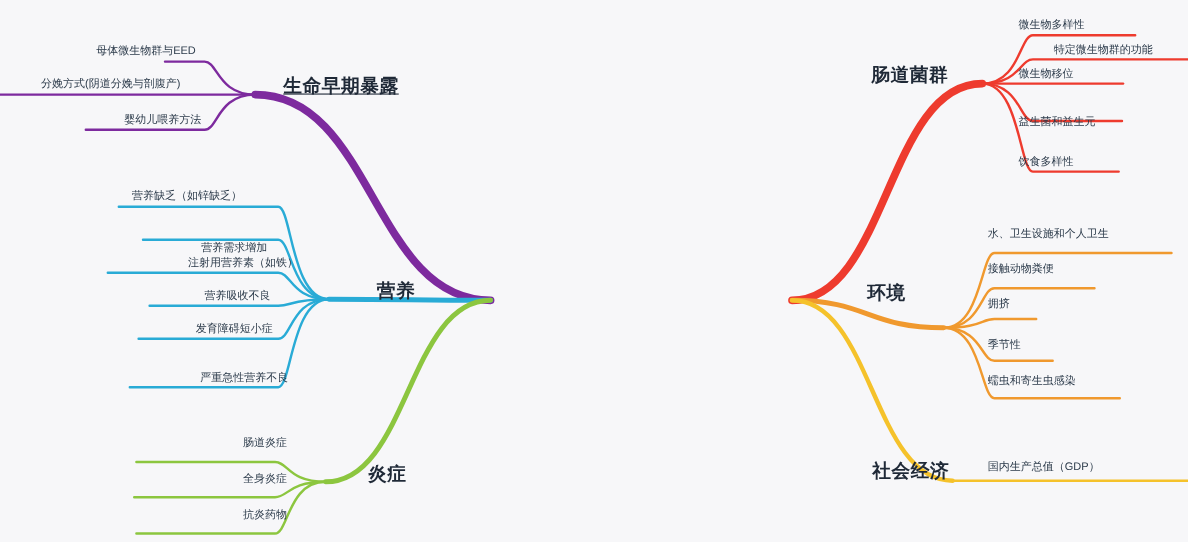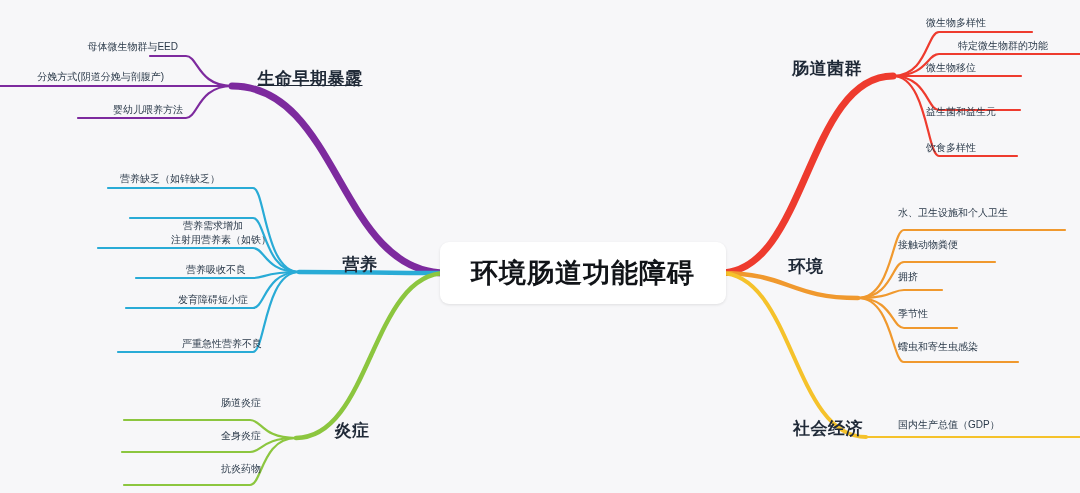--- a/index.html
+++ b/index.html
@@ -89,23 +89,20 @@
         <path d="M 858 298 C 892 298, 892 362, 904 362 L 1018 362" stroke="#f0992e" stroke-width="2.2" fill="none" stroke-linecap="round"></path>
         <path d="M 446 273 C 371 273, 371 438, 296 438" stroke="#8cc63f" stroke-width="4.5" fill="none" stroke-linecap="round"></path>
         <path d="M 296 438 C 262 438, 262 420, 250 420 L 124 420" stroke="#8cc63f" stroke-width="2.2" fill="none" stroke-linecap="round"></path>
         <path d="M 296 438 C 262 438, 262 452, 250 452 L 122 452" stroke="#8cc63f" stroke-width="2.2" fill="none" stroke-linecap="round"></path>
         <path d="M 296 438 C 262 438, 262 485, 250 485 L 124 485" stroke="#8cc63f" stroke-width="2.2" fill="none" stroke-linecap="round"></path>
         <path d="M 720 273 C 793 273, 793 437, 866 437" stroke="#f5c22b" stroke-width="4" fill="none" stroke-linecap="round"></path>
         <path d="M 866 437 C 900 437, 900 437, 912 437 L 1080 437" stroke="#f5c22b" stroke-width="2.2" fill="none" stroke-linecap="round"></path>
       </g>
   </svg>
 
-  <div class="center-box" style="left:440px; top:242px; width:286px; height:62px;">
-    <span class="center-text">环境肠道功能障碍</span>
-  </div>
 
   <div id="labels">
       <div class="label branch-label" style="left: 310px; top: 70px; transform: translateX(-50%); text-decoration: underline;">生命早期暴露</div>
       <div class="label leaf-label leaf-left" style="top: 42px; left: 178px; transform: translateX(-100%);">母体微生物群与EED</div>
       <div class="label leaf-label leaf-left" style="top: 72px; left: 164px; transform: translateX(-100%);">分娩方式(阴道分娩与剖腹产)</div>
       <div class="label leaf-label leaf-left" style="top: 105px; left: 183px; transform: translateX(-100%);">婴幼儿喂养方法</div>
       <div class="label branch-label" style="left: 827px; top: 60px; transform: translateX(-50%);">肠道菌群</div>
       <div class="label leaf-label leaf-right" style="top: 18px; left: 926px;">微生物多样性</div>
       <div class="label leaf-label leaf-right" style="top: 41px; left: 926px; padding-left: 32px;">特定微生物群的功能</div>
       <div class="label leaf-label leaf-right" style="top: 63px; left: 926px;">微生物移位</div>

